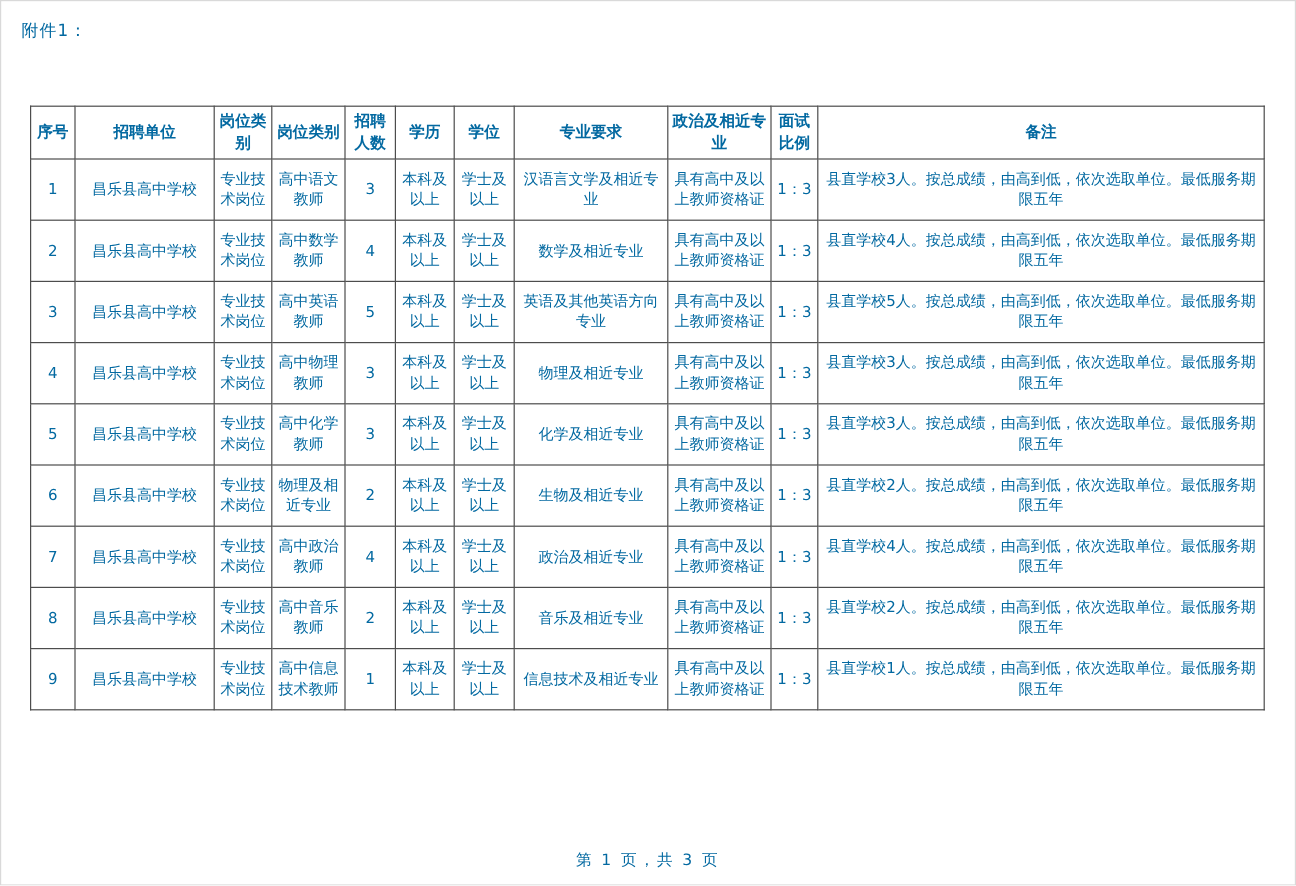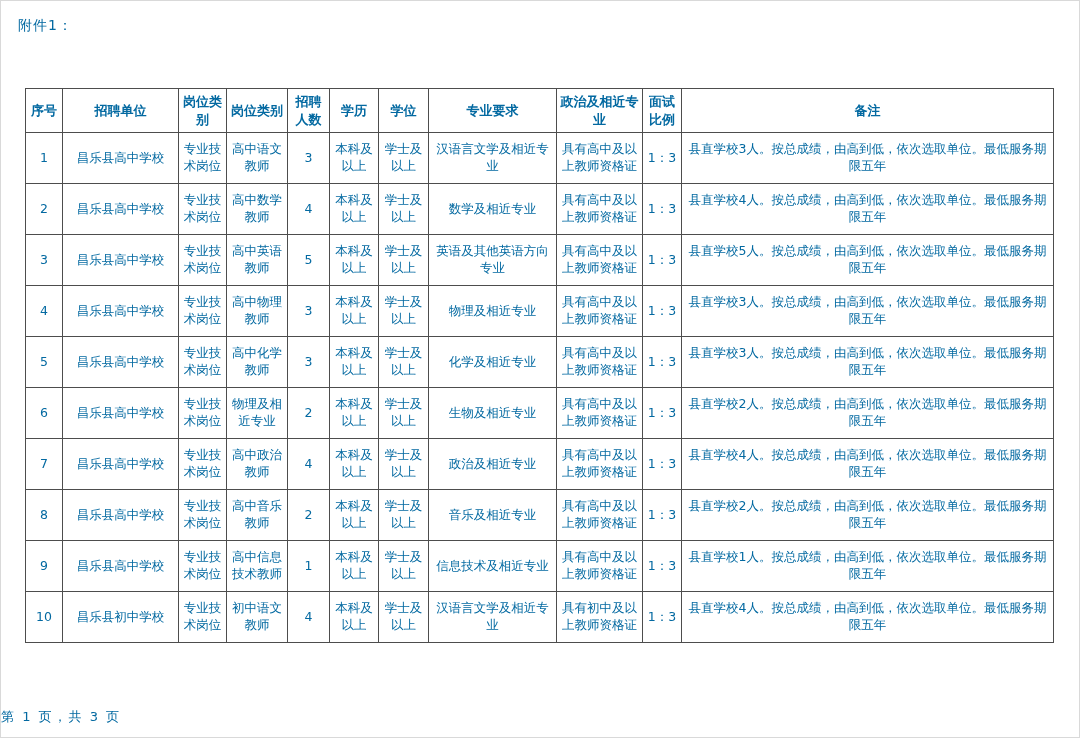--- a/index.html
+++ b/index.html
@@ -63,21 +63,21 @@
   }
   table.plan-table td {
     font-size: 12.5px;
     font-weight: normal;
   }
   .footer {
     position: absolute;
     left: 0;
     top: 707px;
     width: 100%;
-    text-align: left;
+    text-align: center;
     font-size: 13px;
     letter-spacing: 2px;
   }
 </style>
 </head>
 <body>
 
 <div class="page">
   <div class="attachment">附件1：</div>
 
@@ -222,30 +222,17 @@
           <td>专业技术岗位</td>
           <td>高中信息技术教师</td>
           <td>1</td>
           <td>本科及以上</td>
           <td>学士及以上</td>
           <td>信息技术及相近专业</td>
           <td>具有高中及以上教师资格证</td>
           <td>1：3</td>
           <td>县直学校1人。按总成绩，由高到低，依次选取单位。最低服务期限五年</td>
         </tr>
-        <tr>
-          <td>10</td>
-          <td>昌乐县初中学校</td>
-          <td>专业技术岗位</td>
-          <td>初中语文教师</td>
-          <td>4</td>
-          <td>本科及以上</td>
-          <td>学士及以上</td>
-          <td>汉语言文学及相近专业</td>
-          <td>具有初中及以上教师资格证</td>
-          <td>1：3</td>
-          <td>县直学校4人。按总成绩，由高到低，依次选取单位。最低服务期限五年</td>
-        </tr>
       </tbody>
   </table>
 
   <div class="footer">第 1 页，共 3 页</div>
 </div>
 
 </body></html>

